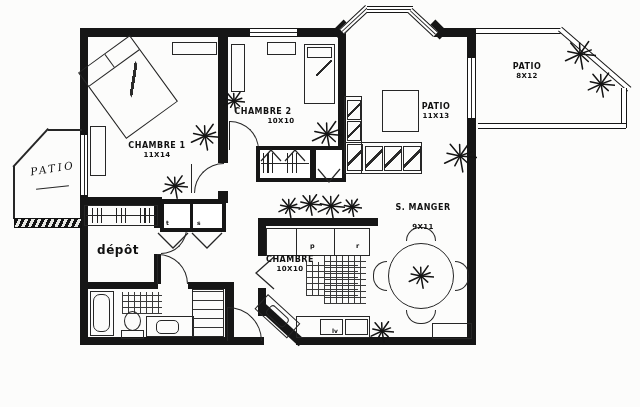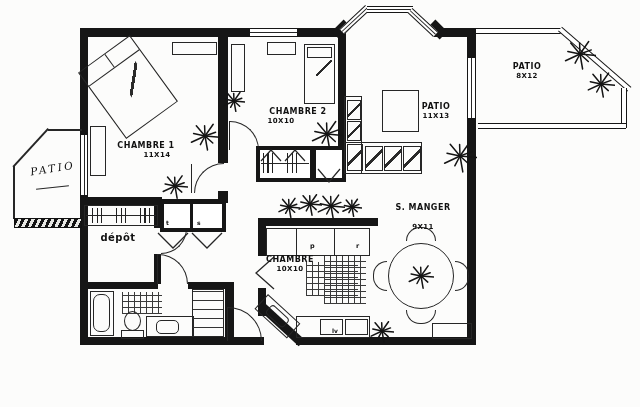--- a/index.html
+++ b/index.html
@@ -192,33 +192,33 @@
   <div class="ol" style="left:172px;top:42px;width:45px;height:13px"></div>
   <div class="ol" style="left:90px;top:126px;width:16px;height:50px"></div>
 
   <div class="ol" style="left:231px;top:44px;width:14px;height:48px"></div>
   <div class="ol" style="left:267px;top:42px;width:29px;height:13px"></div>
   <div class="ol" style="left:304px;top:44px;width:31px;height:60px;border-width:1.4px">
     <div class="ol" style="left:2px;top:2px;width:25px;height:11px;border-width:1.1px"></div>
     <div class="tick abs" style="left:11px;top:15px;width:16px;height:16px"></div>
   </div>
 
-  <div class="rlabel" style="left:146px;top:141px">CHAMBRE 1</div>
+  <div class="rlabel" style="left:157px;top:141px">CHAMBRE 1</div>
   <div class="rdims" style="left:157px;top:151px">11X14</div>
-  <div class="rlabel" style="left:298px;top:107px">CHAMBRE 2</div>
+  <div class="rlabel" style="left:263px;top:107px">CHAMBRE 2</div>
   <div class="rdims" style="left:281px;top:117px">10X10</div>
   <div class="rlabel" style="left:436px;top:102px">PATIO</div>
   <div class="rdims" style="left:436px;top:112px">11X13</div>
   <div class="rlabel" style="left:527px;top:62px">PATIO</div>
   <div class="rdims" style="left:527px;top:72px">8X12</div>
   <div class="rlabel" style="left:290px;top:255px">CHAMBRE</div>
   <div class="rdims" style="left:290px;top:265px">10X10</div>
   <div class="rlabel" style="left:423px;top:203px">S. MANGER</div>
   <div class="rdims" style="left:423px;top:223px">9X11</div>
-  <div class="rlabel" style="left:118px;top:232px;font-size:10px;text-transform:none">dépôt</div>
+  <div class="rlabel" style="left:118px;top:243px;font-size:12px;text-transform:none">dépôt</div>
 
   <div class="plant" style="left:190px;top:121px"><svg width="30" height="30" viewBox="-15 -15 30 30">
         <g stroke="#141414" stroke-width="1.5" stroke-linecap="round">
           <line x1="0" y1="0" x2="14.9" y2="1.3"></line>
           <line x1="0" y1="0" x2="7.8" y2="7.0"></line>
           <line x1="0" y1="0" x2="2.5" y2="14.0"></line>
           <line x1="0" y1="0" x2="-4.6" y2="8.6"></line>
           <line x1="0" y1="0" x2="-13.6" y2="6.3"></line>
           <line x1="0" y1="0" x2="-11.4" y2="-2.4"></line>
           <line x1="0" y1="0" x2="-8.7" y2="-10.3"></line>

